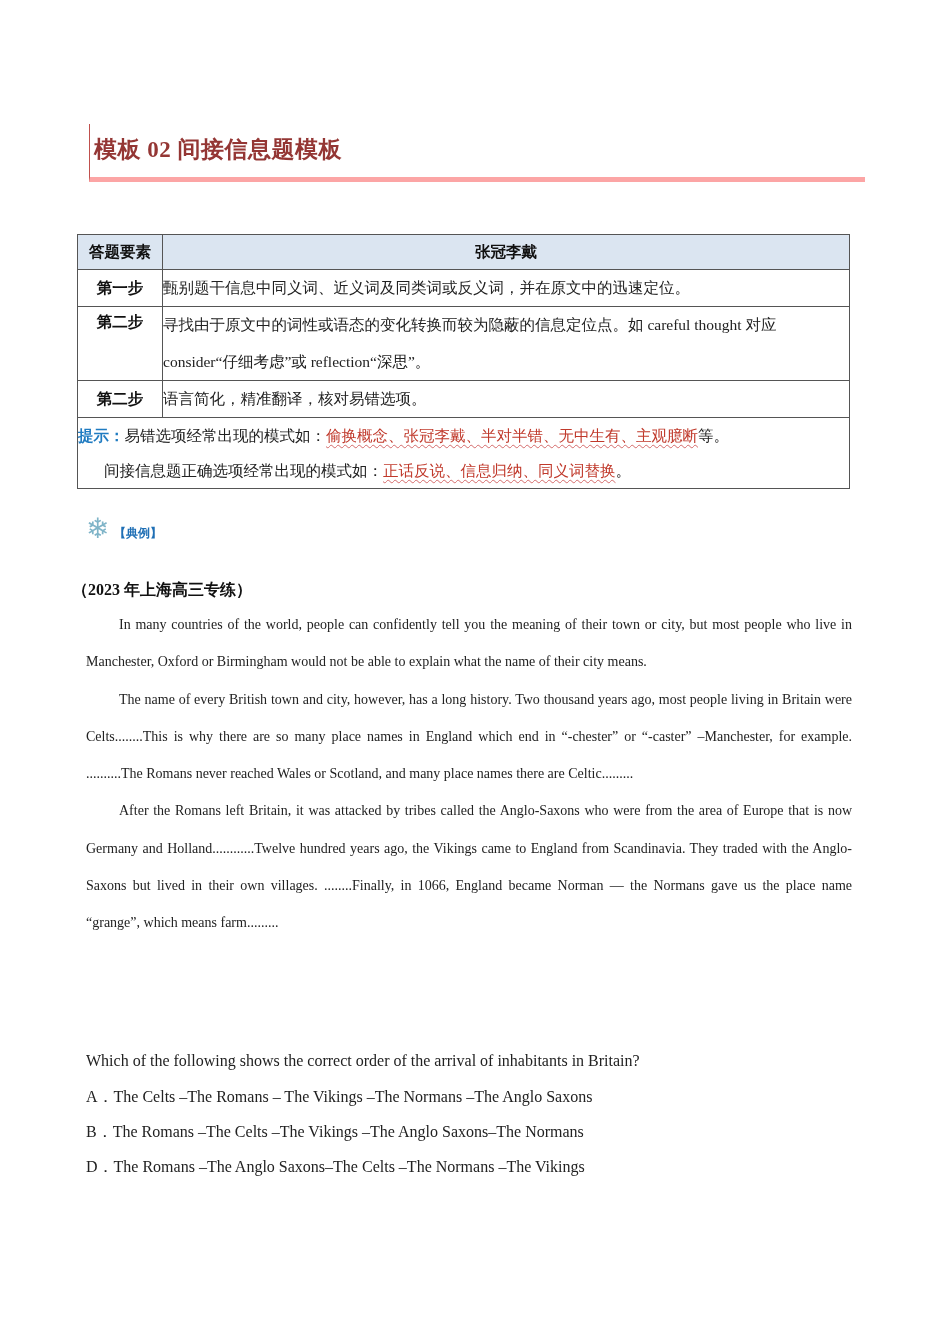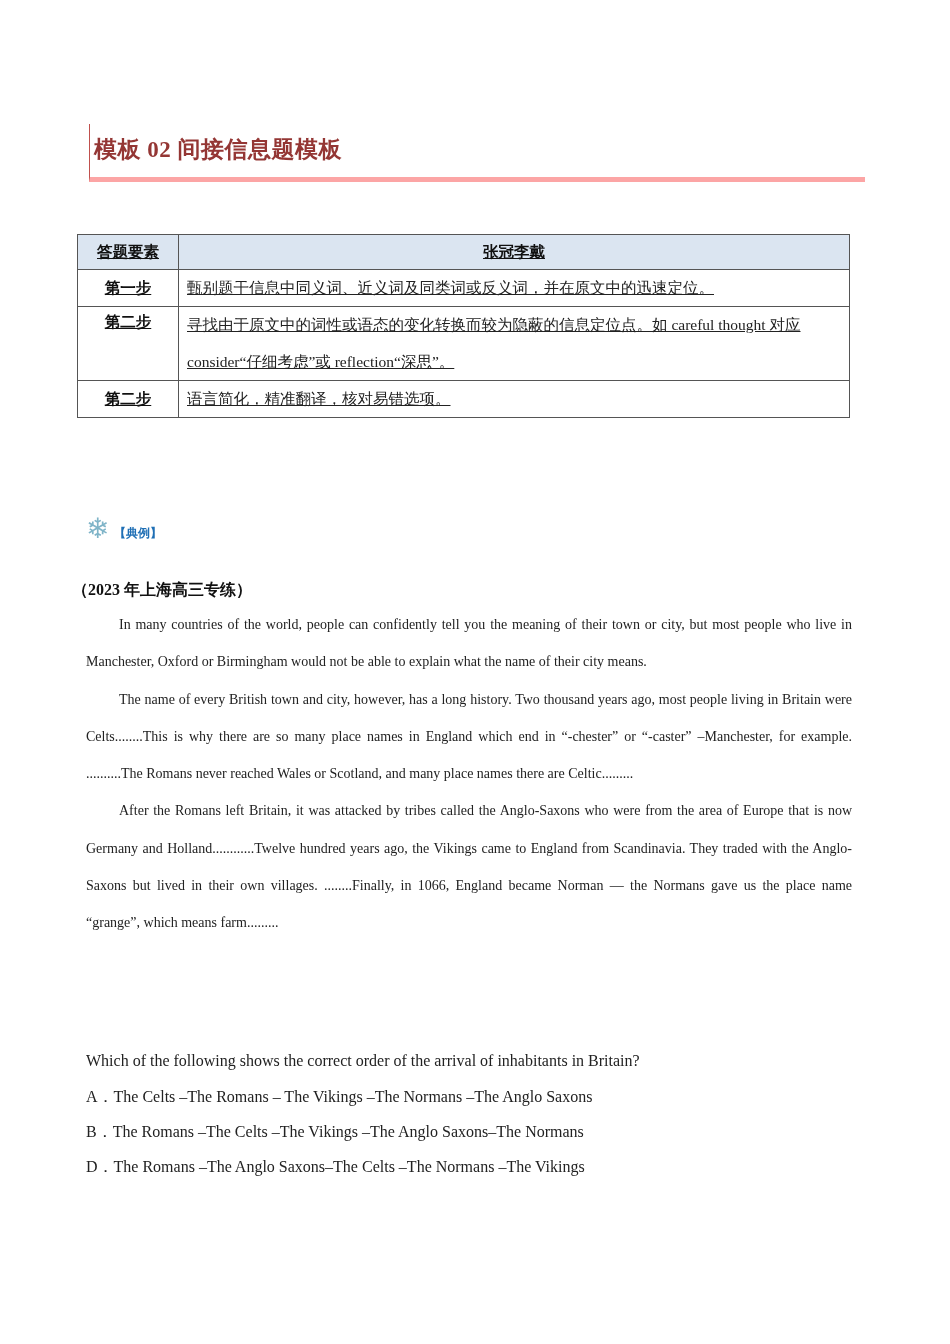--- a/index.html
+++ b/index.html
@@ -15,21 +15,21 @@
   .title-text {
     position: absolute; left: 4px; top: 10px;
     font-size: 23px; font-weight: bold; color: #943634;
     letter-spacing: 0.5px;
   }
   table.rules {
     position: absolute; left: 77px; top: 234px; width: 773px;
     border-collapse: collapse; font-size: 15.5px;
   }
   table.rules td, table.rules th {
-    border: 1px solid #555; padding: 0 8px; vertical-align: middle; text-decoration: underline;
+    border: 1px solid #555; padding: 0 0; vertical-align: middle;
   }
   table.rules th {
     background: #dbe5f1; font-weight: bold; height: 34px; color: #111;
   }
   .col1 { width: 84px; text-align: center; font-weight: bold; color: #111; }
   .cell-text { line-height: 36px; color: #222; }
   .row-h { height: 35px; }
   .tip-cell { padding: 0 8px; line-height: 35px; }
   .tip-label { color: #1f7bc1; font-weight: bold; }
   .red-ul { color: #c0392b; text-decoration: underline wavy #d46a6a; text-decoration-thickness: 1px; text-underline-offset: 3px; }
@@ -74,20 +74,30 @@
     <td class="cell-text">甄别题干信息中同义词、近义词及同类词或反义词，并在原文中的迅速定位。</td>
   </tr>
   <tr>
     <td class="col1" style="vertical-align: top; padding-top: 0; line-height: 30px;">第二步</td>
     <td class="cell-text" style="line-height: 36.5px;">寻找由于原文中的词性或语态的变化转换而较为隐蔽的信息定位点。如 careful thought 对应 consider“仔细考虑”或 reflection“深思”。</td>
   </tr>
   <tr class="row-h">
     <td class="col1">第二步</td>
     <td class="cell-text">语言简化，精准翻译，核对易错选项。</td>
   </tr>
+  <tr>
+    <td colspan="2" class="tip-cell">
+      <div style="margin-left:0;">
+        <span class="tip-label">提示：</span><span>易错选项经常出现的模式如：</span><span class="red-ul">偷换概念、张冠李戴、半对半错、无中生有、主观臆断</span><span>等。</span>
+      </div>
+      <div class="indent2">
+        <span>间接信息题正确选项经常出现的模式如：</span><span class="red-ul">正话反说、信息归纳、同义词替换</span><span>。</span>
+      </div>
+    </td>
+  </tr>
 </tbody>
   </table>
 
 <div class="example-head">
   <span class="snowflake">❄</span>
   <span class="example-label">【典例】</span>
 </div>
 
 <div class="source">（2023 年上海高三专练）</div>
 

